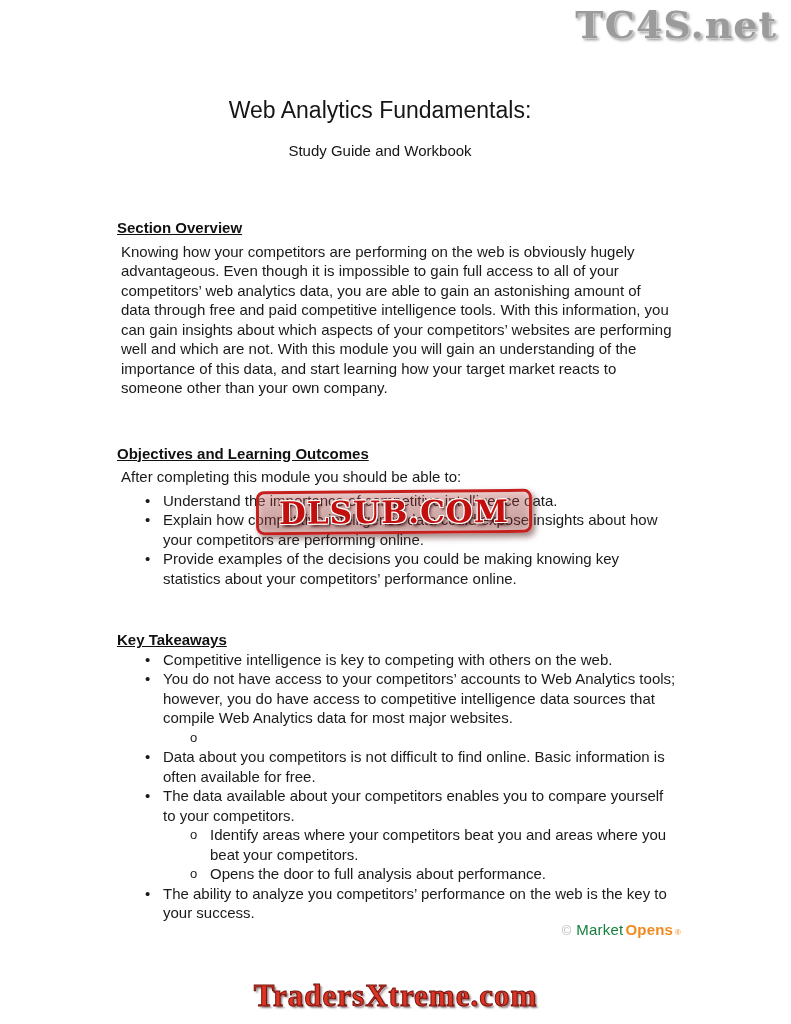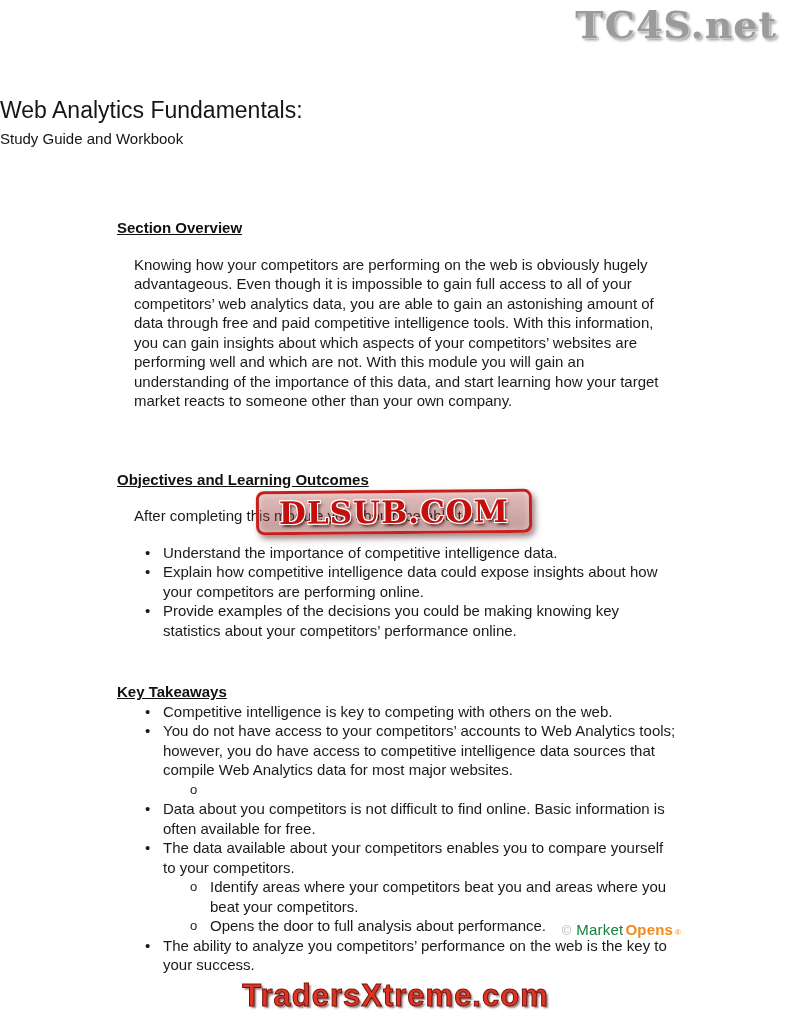--- a/index.html
+++ b/index.html
@@ -17,29 +17,29 @@
   .wm-top {
     position: absolute; top: 2px; right: 14px;
     font-family: "DejaVu Serif", serif;
     font-weight: bold; font-size: 38px;
     color: #9b9b9b;
     text-shadow: 1px 1px 1px #cfcfcf, 2px 2px 3px #8a8a8a;
     letter-spacing: 1px;
   }
 
   
-  .title-block { position: absolute; top: 94px; left: 0; width: 760px; }
+  .title-block { position: absolute; top: 94px; left: 0; width: 760px; text-align: center; }
   .title-line { font-size: 23px; line-height: 32px; color: #151515; }
-  .subtitle { font-size: 15px; margin-top: 4px; color: #151515; }
+  .subtitle { font-size: 15px; margin-top: 16px; color: #151515; }
 
   
   .content { position: absolute; top: 218px; left: 117px; width: 560px; font-size: 15px; line-height: 19.5px; }
 
   h3.sec-heading { font-size: 15px; font-weight: bold; color: #111; margin: 0; text-decoration: underline; }
-  p.body-text { margin: 17px; }
+  p.body-text { margin: 4px; }
 
   .gap-lg { height: 42px; }
 
   .li { display: flex; margin-top: 0; }
   .li .marker { width: 18px; margin-left: 28px; flex: 0 0 auto; text-align: left; }
   .li .txt { flex: 1 1 auto; }
   .li.sub .marker { margin-left: 73px; width: 20px; font-size: 13px; }
 
   
   .stamp {
@@ -68,21 +68,21 @@
     font-size: 15px; display: flex; align-items: baseline; gap: 2px;
   }
   .brand .copy { color: #b9b9b9; font-size: 13px; margin-right: 3px; }
   .brand .market { color: #15803d; letter-spacing: 0.2px; }
   .brand .motive { color: #f28a1e; font-weight: bold; letter-spacing: 0.2px; }
   .brand .reg { color: #f28a1e; font-size: 8px; vertical-align: super; }
 
   
   .wm-bottom {
     position: absolute; top: 978px; left: 0; width: 791px; text-align: center;
-    font-family: Liberation Sans, sans-serif;
+    font-family: Liberation Serif, serif;
     font-weight: bold; font-size: 31px;
     color: #e03422;
     -webkit-text-stroke: 1px #6e1410;
     text-shadow: 2px 2px 2px rgba(60,10,10,0.55);
     letter-spacing: 1px;
   }
 </style>
 </head>
 <body>
 

